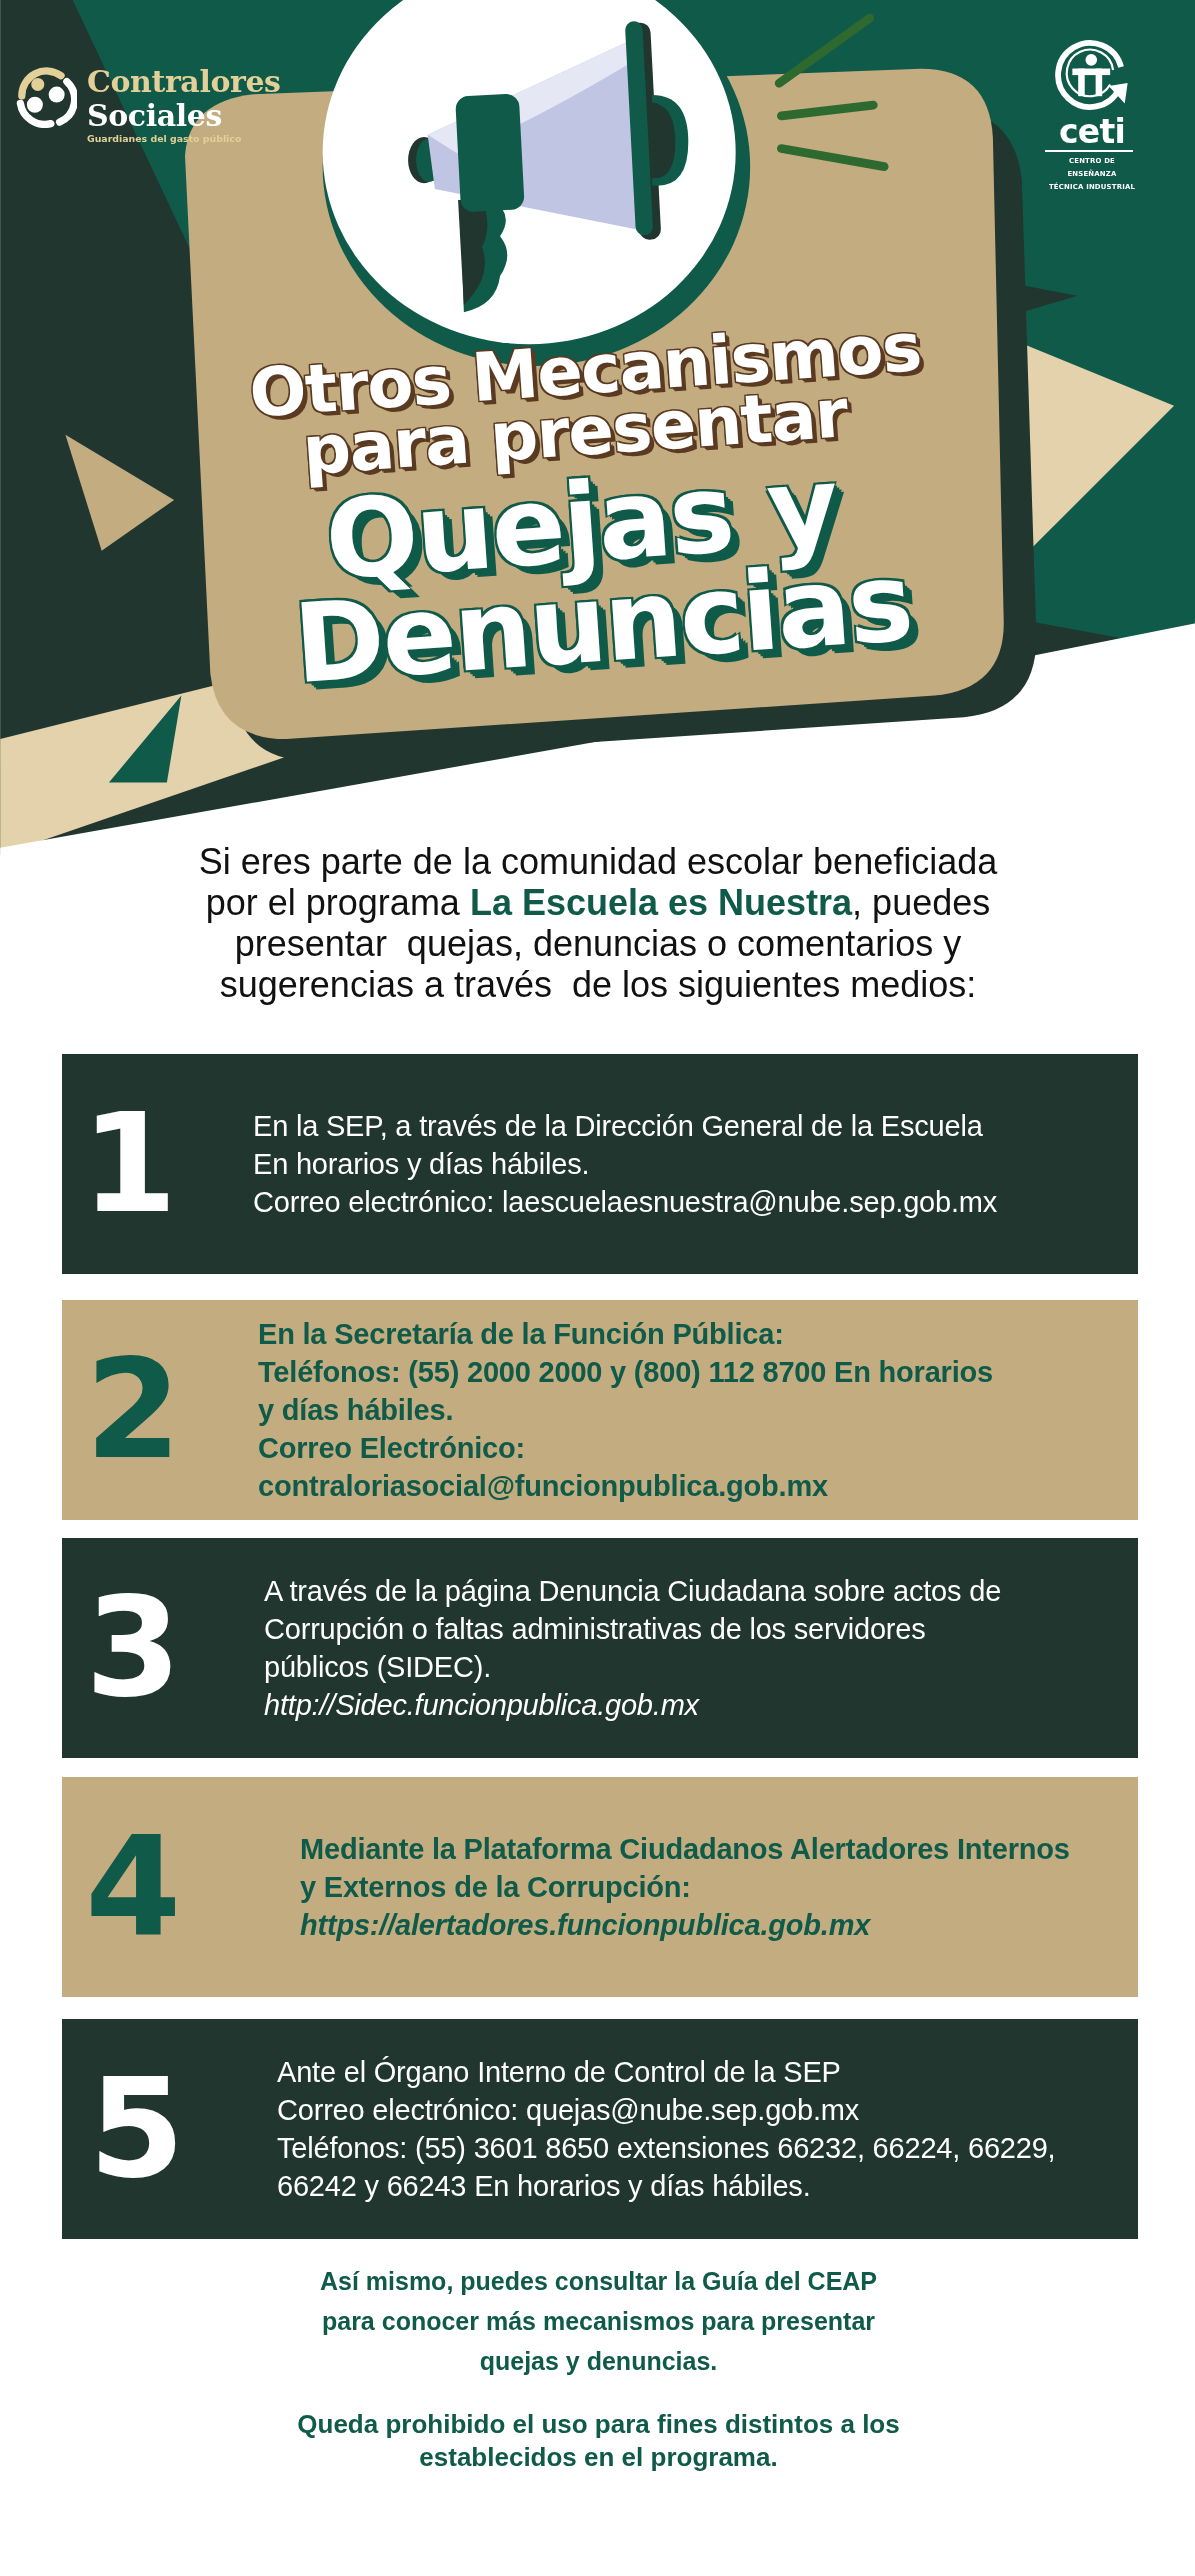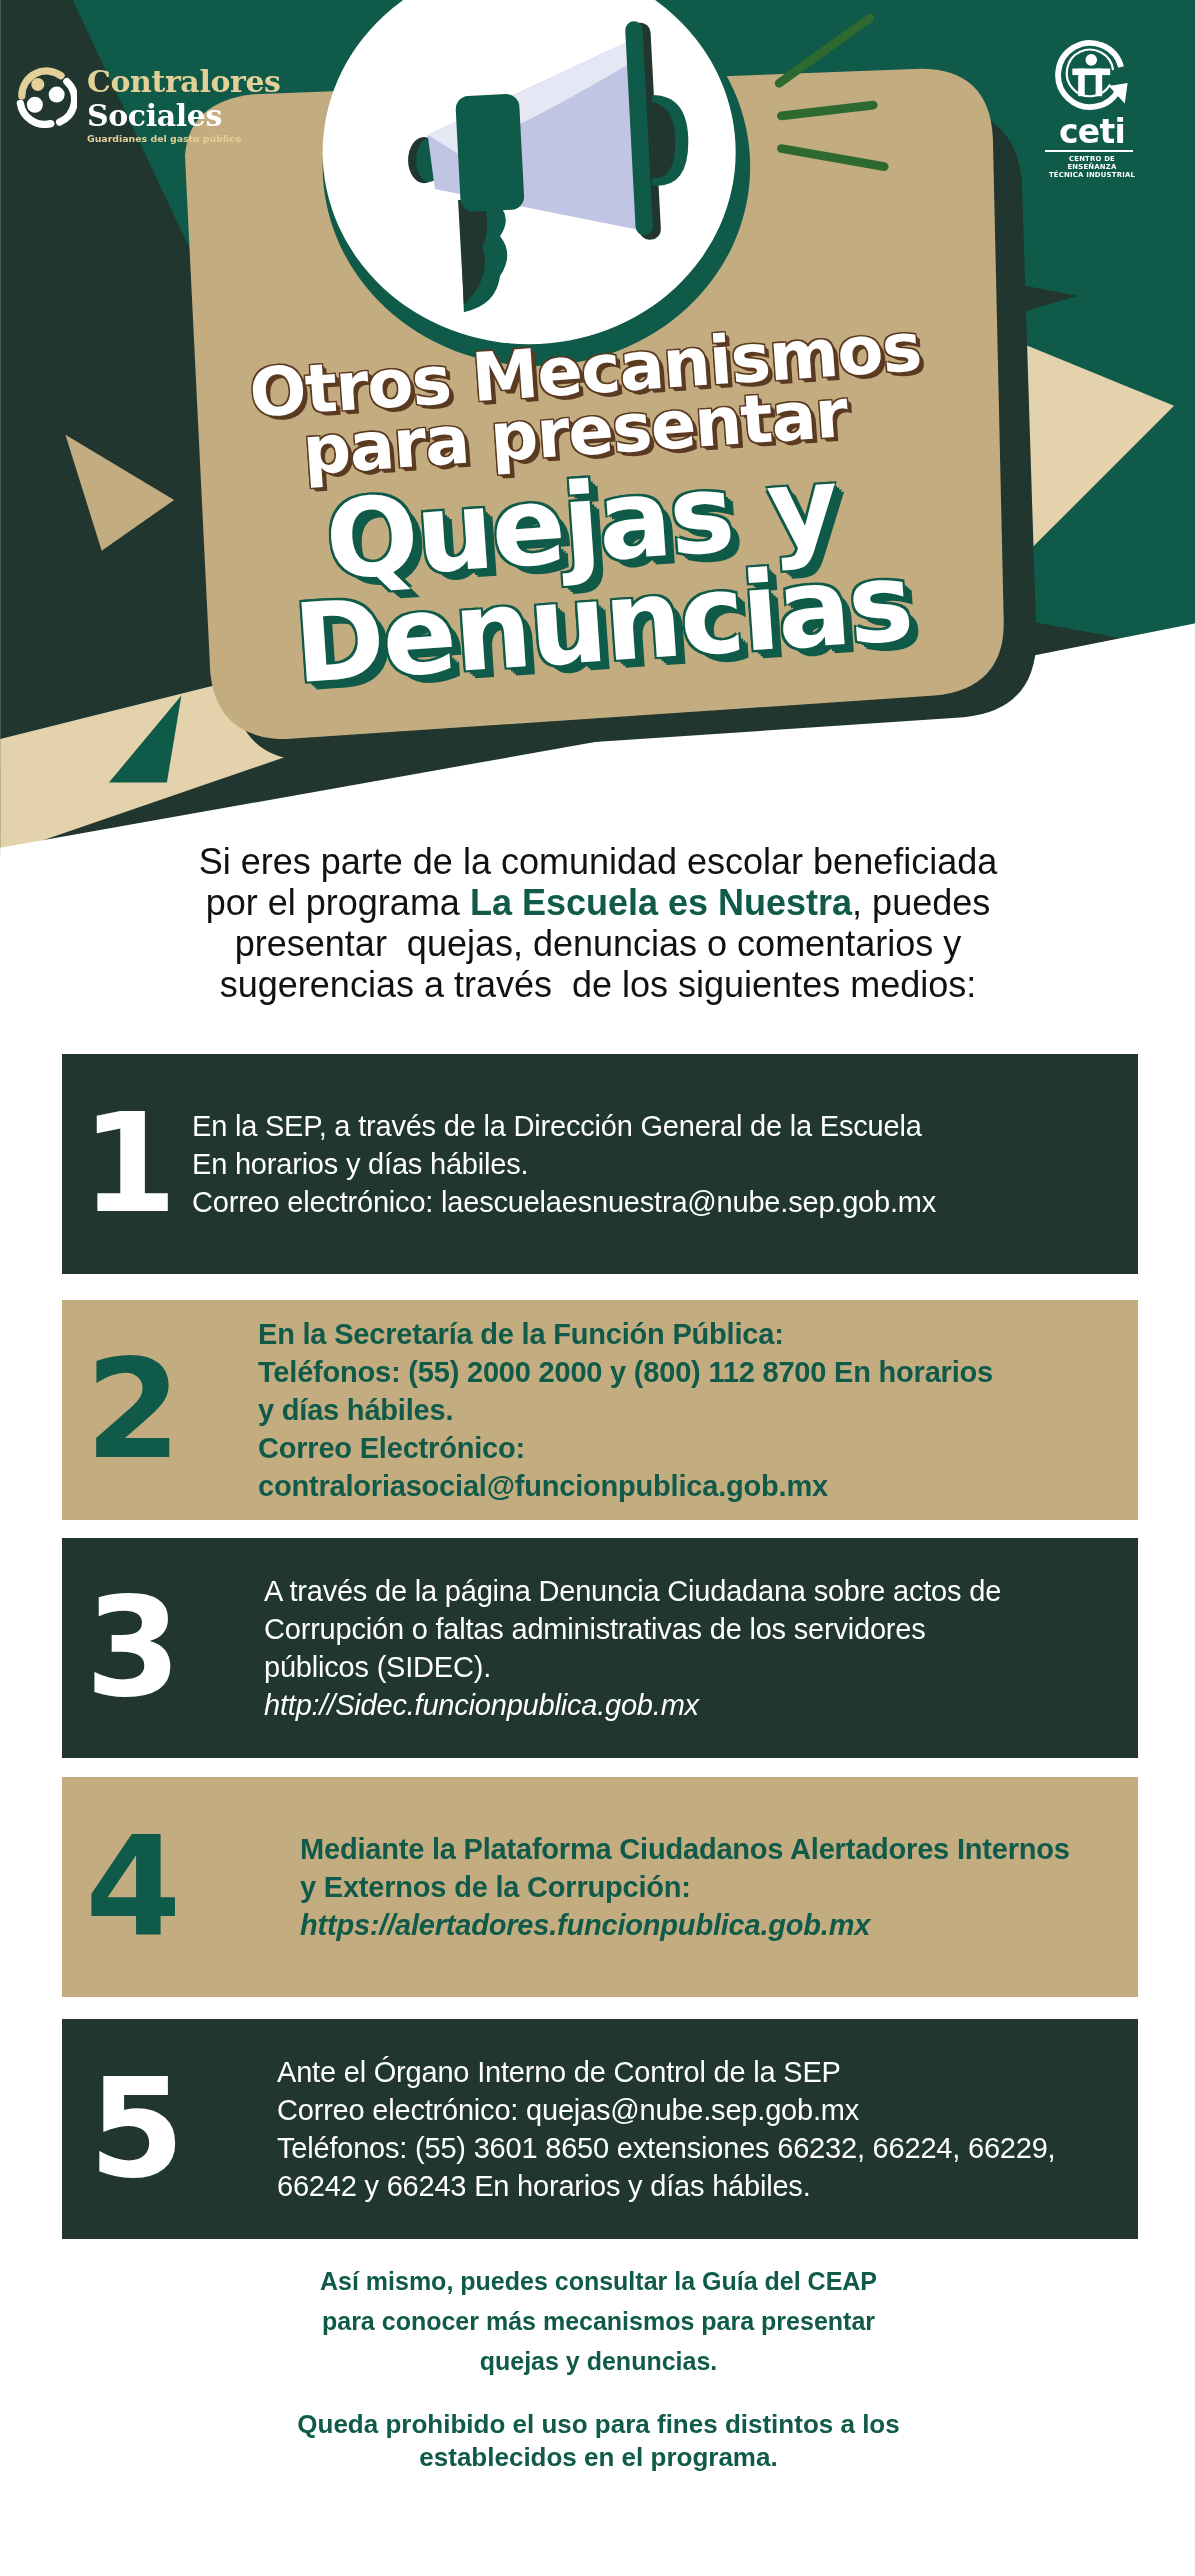--- a/index.html
+++ b/index.html
@@ -14,21 +14,21 @@
   .logo-cs .mark { width: 61px; height: 61px; margin-top: 2.9px; }
   .logo-cs .txt { margin-left: 10px; }
   .logo-cs .l1 { font-family: "DejaVu Serif", serif; font-weight: bold; font-size: 30px; color: #e3cf98; line-height: 35px; letter-spacing: -0.4px; }
   .logo-cs .l2 { font-family: "DejaVu Serif", serif; font-weight: bold; font-size: 30px; color: #ffffff; line-height: 33px; letter-spacing: -0.4px; }
   .logo-cs .l3 { font-family: "DejaVu Sans", sans-serif; font-weight: bold; font-size: 9.4px; color: #e3cf98; margin-top: 1.4px; }
 
   .logo-ceti { position: absolute; left: 1045px; top: 38px; width: 94px; text-align: center; }
   .logo-ceti .mark { width: 80px; height: 80px; display: block; margin: 0 auto; }
   .logo-ceti .word { font-family: "DejaVu Sans", sans-serif; font-weight: bold; font-size: 33px; color: #ffffff; line-height: 33px; margin-top: -2.9px; letter-spacing: -0.7px; }
   .logo-ceti .line { height: 2.2px; background: #ffffff; margin: 1.4px 5.8px 2.9px 0; }
-  .logo-ceti .sub { font-family: "DejaVu Sans", sans-serif; font-weight: bold; font-size: 6.9px; color: #ffffff; line-height: 8px; letter-spacing: 0.2px; }
+  .logo-ceti .sub { font-family: "DejaVu Sans", sans-serif; font-weight: bold; font-size: 6.9px; color: #ffffff; line-height: 13px; letter-spacing: 0.2px; }
 
   .title { position: absolute; left: 145px; top: 341px; width: 870px; transform: rotate(-4deg); transform-origin: 50% 50%; text-align: center; }
   .title .t1, .title .t2 { font-family: "DejaVu Sans", sans-serif; font-weight: bold; font-size: 67px; color: #ffffff; line-height: 61px; letter-spacing: -1.4px;
     text-shadow: 1.4px 1.4px 0 #5b3a22, 2.9px 2.9px 0 #5b3a22, 4.3px 4.3px 0 #5b3a22, -1.4px -1.4px 0 #5b3a22, 1.4px -1.4px 0 #5b3a22, -1.4px 1.4px 0 #5b3a22; }
   .title .t3, .title .t4 { font-family: "DejaVu Sans", sans-serif; font-weight: bold; font-size: 109px; color: #ffffff; line-height: 101px; letter-spacing: -2.2px;
     text-shadow: 2.2px 2.2px 0 #0f5a48, 4.3px 4.3px 0 #0f5a48, 6.5px 6.5px 0 #0f5a48, 8.7px 8.7px 0 #0f5a48, -2.2px -2.2px 0 #0f5a48, 2.2px -2.2px 0 #0f5a48, -2.2px 2.2px 0 #0f5a48; }
   .title .t1 { margin-left: 29px; }
   .title .t3 { margin-left: 0px; margin-top: 10px; }
   .title .t4 { margin-left: 29px; }
 
@@ -41,21 +41,21 @@
   .box.dark { background: #20362e; color: #ffffff; }
   .box.tan { background: #c3ac80; color: #0f5a48; }
   .box .num { width: 152px; flex: none; font-family: "DejaVu Sans", sans-serif; font-weight: bold; font-size: 138px; line-height: 138px; text-align: center; letter-spacing: -4.3px; }
   .box.dark .num { color: #ffffff; }
   .box.tan .num { color: #0f5a48; }
   .box .body { font-family: "Liberation Sans", sans-serif; font-size: 29px; line-height: 38px; letter-spacing: -0.2px; }
   .box.tan .body { font-weight: bold; }
   .box .body .it { font-style: italic; }
   .box .body div { white-space: nowrap; }
 
-  .b1 { top: 1054px; } .b1 .num { width: 130px; } .b1 .body { }
+  .b1 { top: 1054px; } .b1 .num { width: 130px; } .b1 .body { margin-left: 61px; }
   .b2 { top: 1300px; } .b2 .num { width: 138px; } .b2 .body { margin-left: 58px; }
   .b3 { top: 1538px; } .b3 .num { width: 138px; } .b3 .body { margin-left: 64px; }
   .b4 { top: 1777px; } .b4 .num { width: 138px; } .b4 .body { margin-left: 100px; }
   .b5 { top: 2019px; } .b5 .num { width: 145px; } .b5 .body { margin-left: 70px; }
 
   
   .closing { position: absolute; left: 109px; top: 2261px; width: 979px; text-align: center; font-family: "Liberation Sans", sans-serif; font-weight: bold; font-size: 25px; line-height: 40px; color: #0f5a48; }
   .disclaimer { position: absolute; left: 109px; top: 2408px; width: 979px; text-align: center; font-family: "Liberation Sans", sans-serif; font-weight: bold; font-size: 26px; line-height: 33px; color: #0f5a48; }
 </style>
 </head>

